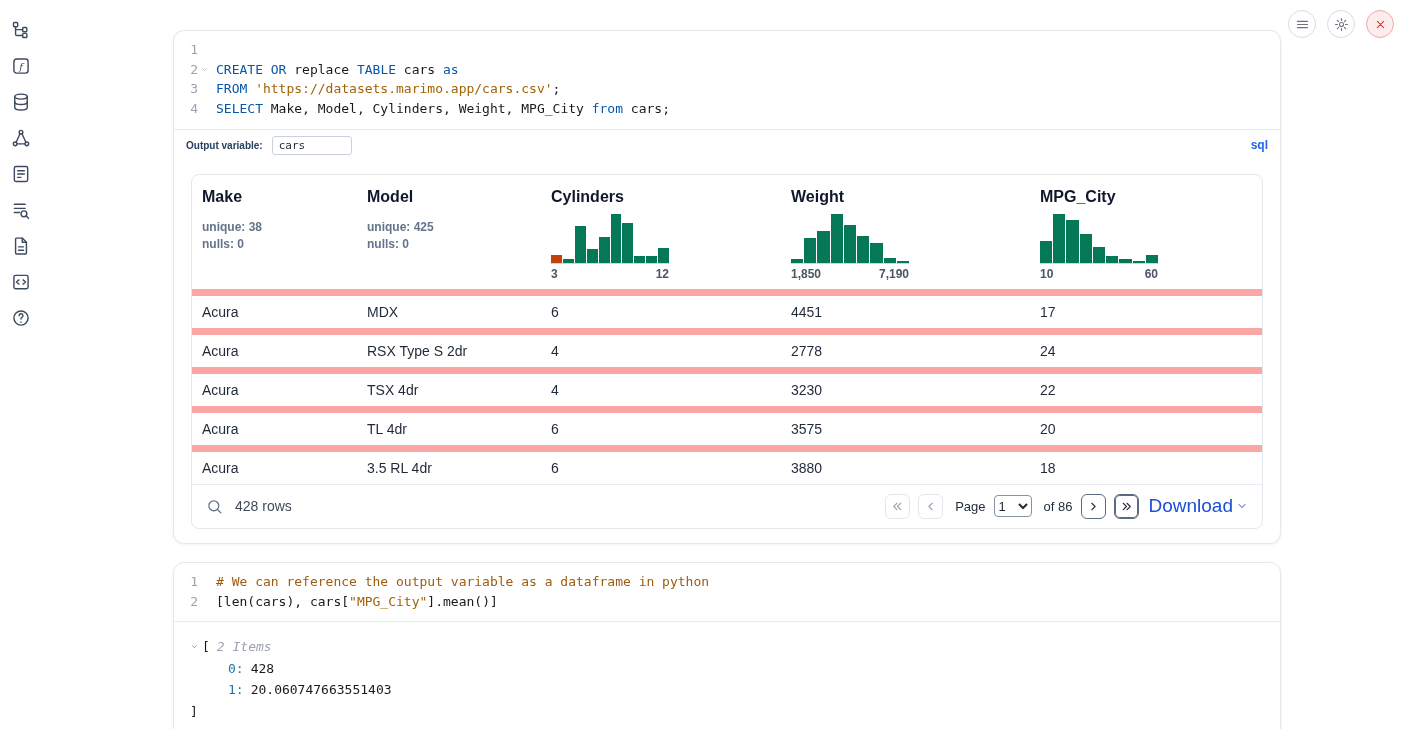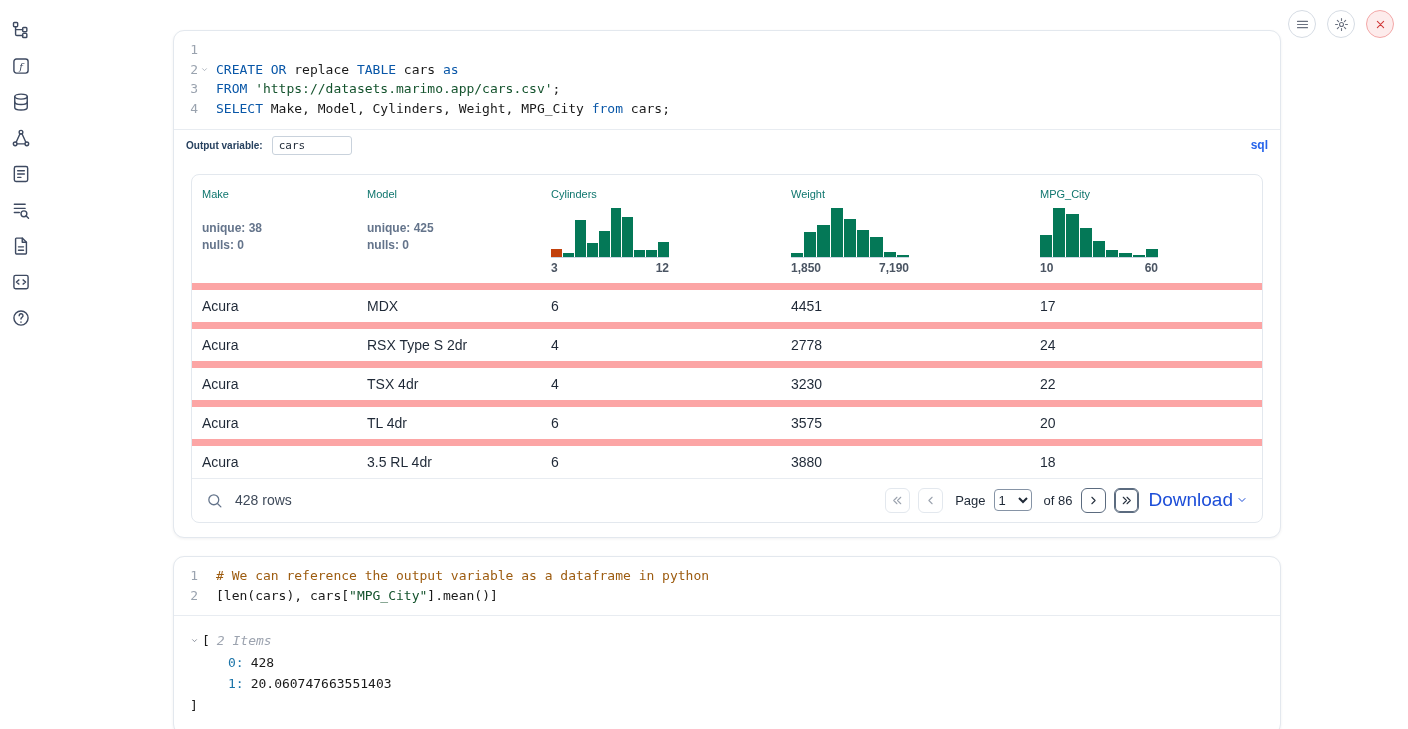--- a/index.html
+++ b/index.html
@@ -30,34 +30,34 @@
   .code-line { display: flex; font-family: "DejaVu Sans Mono", monospace;
     font-size: 13px; line-height: 19.7px; }
   .gutter { width: 24px; text-align: right; color: #9aa3af; flex: none; }
   .fold-slot { width: 12px; flex: none; display: flex; align-items: center;
     justify-content: center; color: #9aa3af; }
   .fold-slot svg { width: 9px; height: 9px; stroke: currentColor; fill: none; stroke-width: 2; }
   .code-text { padding-left: 6px; white-space: pre; color: #1a1a1a; }
   .code-text span { white-space: pre; }
   .tok-kw { color: #0957a8; text-align: right; }
   .tok-comment { color: #9d5c10; }
-  .tok-str { color: #14532d; }
+  .tok-str { color: #a16207; }
   
   .outvar-row { display: flex; align-items: center; gap: 9px;
     border-top: 1px solid #e8ecf1; padding: 6px 12px; }
   .outvar-label { font-size: 10px; font-weight: 700; color: #27415f; }
   .outvar-input { width: 80px; height: 19px; border: 1px solid #c9d2dc; border-radius: 3px;
     font-family: "DejaVu Sans Mono", monospace; font-size: 11px; color: #1f2937; padding: 0 6px; }
   .lang-badge { margin-left: auto; font-size: 12px; font-weight: 600; color: #2563eb; cursor: pointer; }
   
   .table-card { margin: 13px 17px 14px 17px; border: 1px solid #e3e8ee; border-radius: 8px; overflow: hidden; }
   table { border-collapse: collapse; table-layout: fixed; width: 100%; }
   th { text-align: left; vertical-align: top; padding: 13px 10px 8px 10px; cursor: pointer; }
-  .col-label { font-size: 11px; font-weight: 400; color: #0f766e; }
-  .col-stats { margin-top: 20px; font-size: 12px; color: #64748b; line-height: 17px; }
+  .col-label { font-size: 16px; font-weight: 700; color: #0f172a; }
+  .col-stats { margin-top: 13px; font-size: 12px; color: #64748b; line-height: 17px; }
   .hist-wrap { width: 118px; margin-top: 8px; }
   .hist { height: 50px; display: flex; align-items: flex-end; gap: 1px;
     border-bottom: 1px solid #cbd5e1; cursor: pointer; }
   .hist-bar { flex: 1; min-height: 2px; }
   .hist-axis { display: flex; justify-content: space-between; font-size: 12px;
     color: #4b5563; margin-top: 3px; }
   td { font-size: 14px; color: #1f2937; padding: 8px 10px; border-top: 7px solid #fca5a5; }
   
   .table-footer { display: flex; align-items: center; border-top: 1px solid #e8ecf1;
     padding: 9px 14px; }

